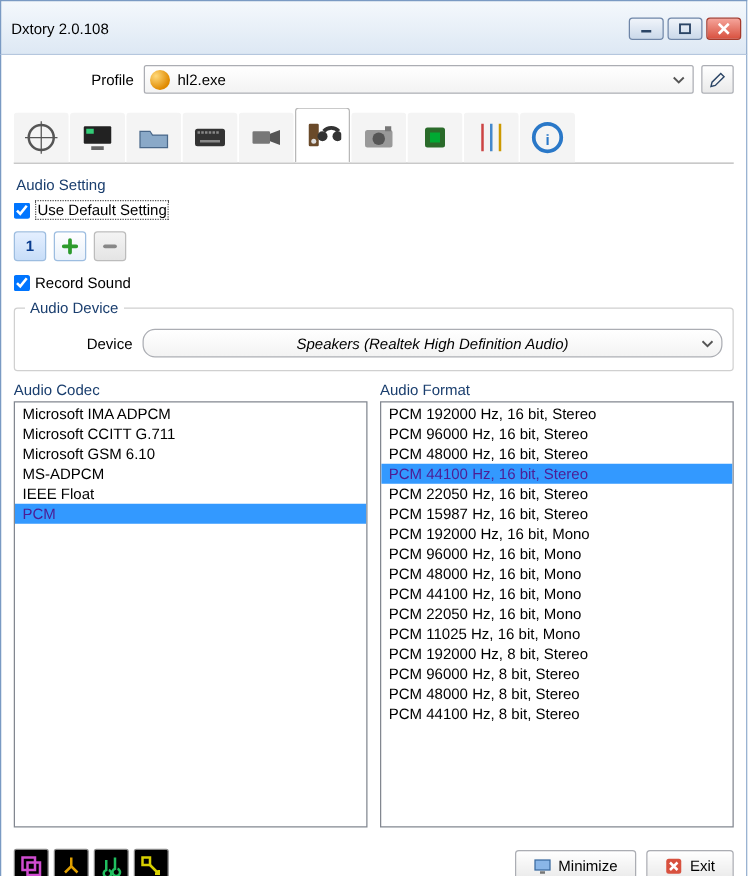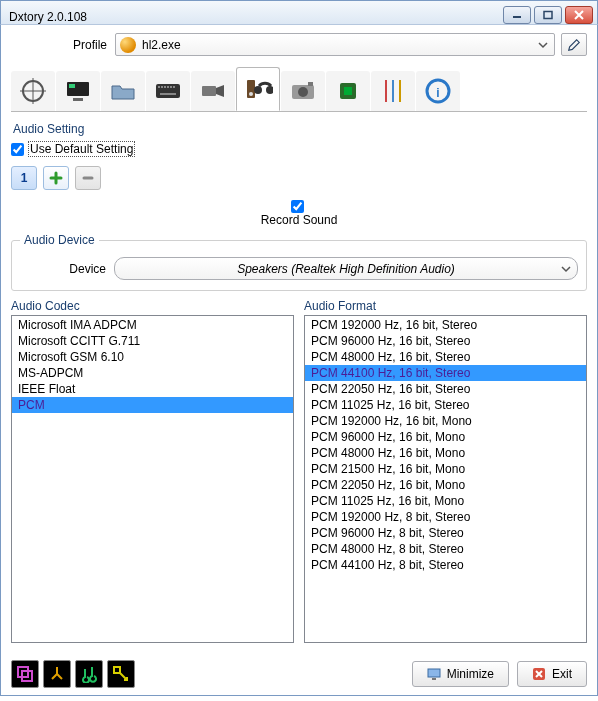--- a/index.html
+++ b/index.html
@@ -1,19 +1,19 @@
 <!DOCTYPE html>
 <html><head>
 <meta charset="utf-8">
 <style>
 * { box-sizing: border-box; margin: 0; padding: 0; font-family: "Segoe UI", Tahoma, sans-serif; font-size: 12px; }
 body { background: #fff; width: 598px; height: 701px; overflow: hidden; }
 
 
-.titlebar { height: 25px; background: linear-gradient(#f4f8fc, #dde8f4); border: 1px solid #7a9ac3; border-bottom: 1px solid #b5c7de; display: flex; align-items: flex-end; padding: 1px 4px 0 8px; }
+.titlebar { height: 44px; background: linear-gradient(#f4f8fc, #dde8f4); border: 1px solid #7a9ac3; border-bottom: 1px solid #b5c7de; display: flex; align-items: center; padding: 1px 4px 0 8px; }
 .titlebar .title { flex: 1; color: #000; font-size: 12px; }
 .win-btn { width: 28px; height: 18px; margin-left: 3px; border: 1px solid #6f86a8; border-radius: 3px; background: linear-gradient(#f0f4fa, #cbd9ea); display: flex; align-items: center; justify-content: center; }
 .win-btn svg { width: 12px; height: 10px; }
 .win-close { background: linear-gradient(#f5a49a, #d8513f); border-color: #a63a2c; }
 
 
 .window-body { border: 1px solid #7a9ac3; border-top: none; height: 671px; background: #fff; padding: 8px 10px 6px 10px; display: flex; flex-direction: column; }
 
 
 .profile-row { display: flex; align-items: center; margin-bottom: 8px; justify-content: center; }
@@ -34,21 +34,21 @@
 
 .checkbox-row { display:flex; align-items:center; margin: 3px 0; }
 .checkbox-row input { margin-right: 4px; }
 
 .channel-row { display:flex; align-items:center; gap:6px; margin:6px 0 4px 0; }
 .ch-btn { width:26px; height:24px; border:1px solid #9dbde0; border-radius:3px; display:flex; align-items:center; justify-content:center; background:linear-gradient(#fff,#e8f0fa); }
 .ch-btn.num { background:linear-gradient(#e4efff,#c7ddf8); color:#0a3d8f; font-weight:bold; }
 .ch-btn.add svg { color:#2d9b2d; }
 .ch-btn.rem { background:linear-gradient(#f4f4f4,#e4e4e4); border-color:#bcbcbc; }
 
-.record-sound { margin:6px 0 4px 0;flex-direction:column; }
+.record-sound { margin:6px 0 4px 0; }
 
 
 .device-block { margin-top:2px; }
 .device-row { display:flex; align-items:center; margin:4px 0 2px 0; }
 .device-row .dlabel { width:94px; text-align:right; padding-right:8px; }
 .device-select { flex:1; height:23px; border:1px solid #abadb3; border-radius:10px; background:linear-gradient(#fff,#f3f3f3); display:flex; align-items:center; justify-content:center; position:relative;font-style:italic; }
 .device-select .chev { position:absolute; right:4px; }
 
 
 .panes { display:flex; gap:10px; margin-top:8px; flex:1; min-height:0;justify-content:space-between; }
@@ -244,25 +244,25 @@
         </div>
     </div>
     <div class="pane">
       <div class="pane-label">Audio Format</div>
       <div class="listbox" id="format-list">
           <div class="listitem">PCM 192000 Hz, 16 bit, Stereo</div>
           <div class="listitem">PCM 96000 Hz, 16 bit, Stereo</div>
           <div class="listitem">PCM 48000 Hz, 16 bit, Stereo</div>
           <div class="listitem selected">PCM 44100 Hz, 16 bit, Stereo</div>
           <div class="listitem">PCM 22050 Hz, 16 bit, Stereo</div>
-          <div class="listitem">PCM 11025 Hz, 16 bit, Stereo</div>
+          <div class="listitem">PCM 15987 Hz, 16 bit, Stereo</div>
           <div class="listitem">PCM 192000 Hz, 16 bit, Mono</div>
           <div class="listitem">PCM 96000 Hz, 16 bit, Mono</div>
           <div class="listitem">PCM 48000 Hz, 16 bit, Mono</div>
-          <div class="listitem">PCM 21500 Hz, 16 bit, Mono</div>
+          <div class="listitem">PCM 44100 Hz, 16 bit, Mono</div>
           <div class="listitem">PCM 22050 Hz, 16 bit, Mono</div>
           <div class="listitem">PCM 11025 Hz, 16 bit, Mono</div>
           <div class="listitem">PCM 192000 Hz, 8 bit, Stereo</div>
           <div class="listitem">PCM 96000 Hz, 8 bit, Stereo</div>
           <div class="listitem">PCM 48000 Hz, 8 bit, Stereo</div>
           <div class="listitem">PCM 44100 Hz, 8 bit, Stereo</div>
         </div>
     </div>
   </div>
 

